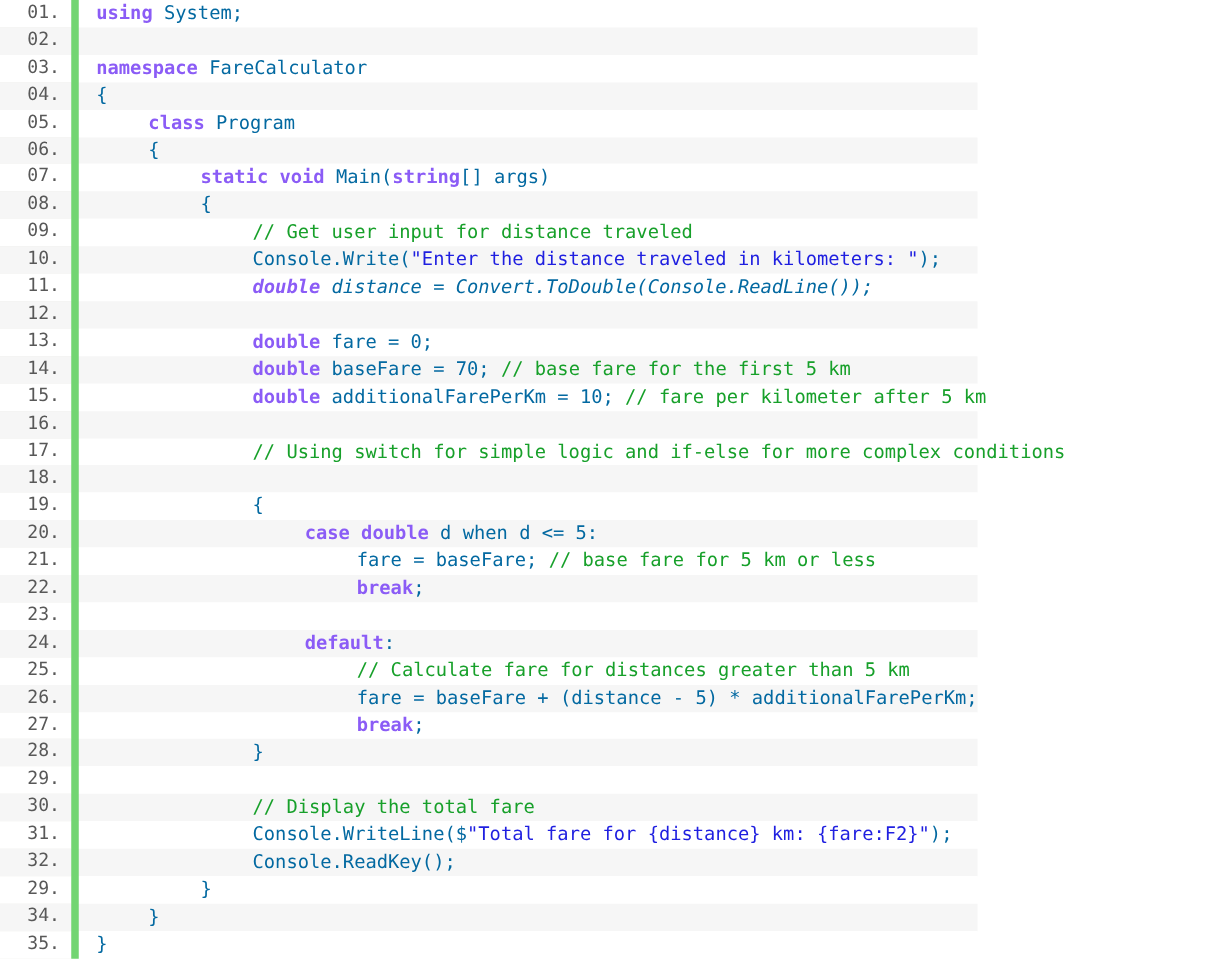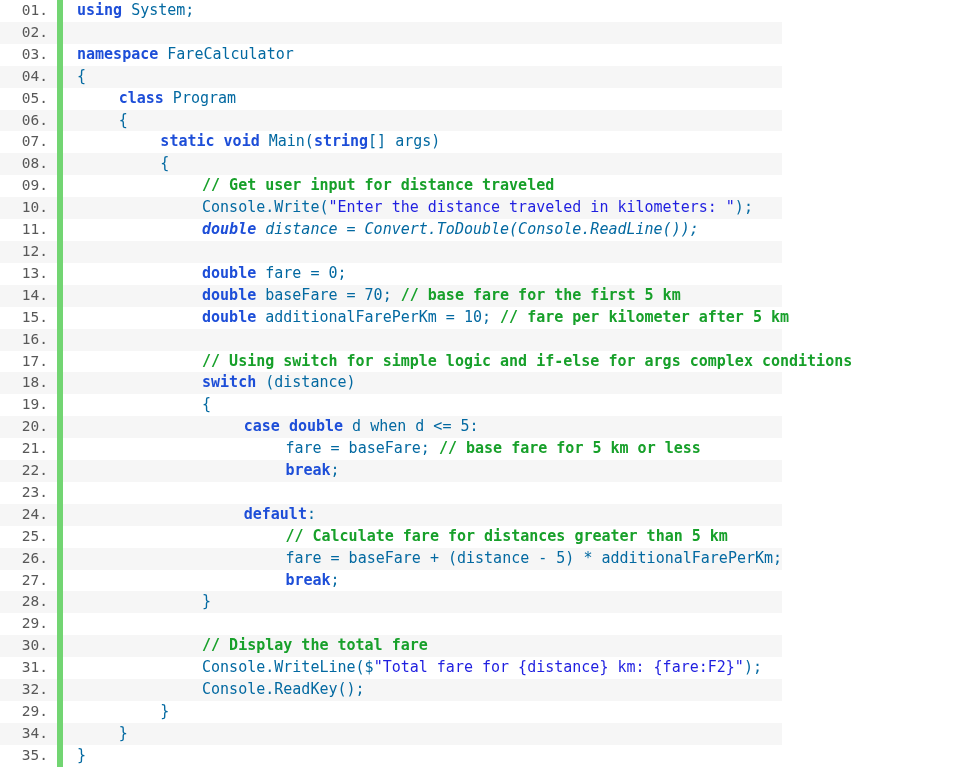--- a/index.html
+++ b/index.html
@@ -75,22 +75,22 @@
     position: absolute;
     left: 77px;
     top: 0;
     color: #1a1a1a;
     font-size: 15px;
     letter-spacing: 0px;
     font-family: "DejaVu Sans Mono", "Liberation Mono", monospace;
   }
 
   
-  .tok-kw  { color: #1d4ed8; font-weight: bold; }
-  .tok-com { color: #17a02a; font-weight: bold; }
+  .tok-kw  { color: #8b5cf6; font-weight: bold; }
+  .tok-com { color: #17a02a; }
   .tok-str { color: #1f1fe0; }
   .tok-pln { color: #0369a1; }
 </style>
 </head>
 <body>
 
 <div id="code-viewer">
   <div class="gutter-bg"></div>
   <div class="gutter-rule"></div>
   <div class="lines" id="lines-container">
@@ -103,22 +103,22 @@
       <div class="code-line"><span class="ln">07.</span><span class="code-text" style="left: 160.36px;"><span class="tok-kw">static</span><span class="tok-pln"> </span><span class="tok-kw">void</span><span class="tok-pln"> Main(</span><span class="tok-kw">string</span><span class="tok-pln">[] args)</span></span></div>
       <div class="code-line alt"><span class="ln">08.</span><span class="code-text" style="left: 160.36px;"><span class="tok-pln">{</span></span></div>
       <div class="code-line"><span class="ln">09.</span><span class="code-text" style="left: 202.04px;"><span class="tok-com">// Get user input for distance traveled</span></span></div>
       <div class="code-line alt"><span class="ln">10.</span><span class="code-text" style="left: 202.04px;"><span class="tok-pln">Console.Write(</span><span class="tok-str">"Enter the distance traveled in kilometers: "</span><span class="tok-pln">);</span></span></div>
       <div class="code-line"><span class="ln">11.</span><span class="code-text" style="left: 202.04px; font-style: italic;"><span class="tok-kw">double</span><span class="tok-pln"> distance = Convert.ToDouble(Console.ReadLine());</span></span></div>
       <div class="code-line alt"><span class="ln">12.</span><span class="code-text" style="left: 77px;"></span></div>
       <div class="code-line"><span class="ln">13.</span><span class="code-text" style="left: 202.04px;"><span class="tok-kw">double</span><span class="tok-pln"> fare = 0;</span></span></div>
       <div class="code-line alt"><span class="ln">14.</span><span class="code-text" style="left: 202.04px;"><span class="tok-kw">double</span><span class="tok-pln"> baseFare = 70; </span><span class="tok-com">// base fare for the first 5 km</span></span></div>
       <div class="code-line"><span class="ln">15.</span><span class="code-text" style="left: 202.04px;"><span class="tok-kw">double</span><span class="tok-pln"> additionalFarePerKm = 10; </span><span class="tok-com">// fare per kilometer after 5 km</span></span></div>
       <div class="code-line alt"><span class="ln">16.</span><span class="code-text" style="left: 77px;"></span></div>
-      <div class="code-line"><span class="ln">17.</span><span class="code-text" style="left: 202.04px;"><span class="tok-com">// Using switch for simple logic and if-else for args complex conditions</span></span></div>
-      <div class="code-line alt"><span class="ln">18.</span><span class="code-text" style="left: 202.04px;"><span class="tok-kw">switch</span><span class="tok-pln"> (distance)</span></span></div>
+      <div class="code-line"><span class="ln">17.</span><span class="code-text" style="left: 202.04px;"><span class="tok-com">// Using switch for simple logic and if-else for more complex conditions</span></span></div>
+      <div class="code-line alt"><span class="ln">18.</span></div>
       <div class="code-line"><span class="ln">19.</span><span class="code-text" style="left: 202.04px;"><span class="tok-pln">{</span></span></div>
       <div class="code-line alt"><span class="ln">20.</span><span class="code-text" style="left: 243.72px;"><span class="tok-kw">case</span><span class="tok-pln"> </span><span class="tok-kw">double</span><span class="tok-pln"> d when d &lt;= 5:</span></span></div>
       <div class="code-line"><span class="ln">21.</span><span class="code-text" style="left: 285.4px;"><span class="tok-pln">fare = baseFare; </span><span class="tok-com">// base fare for 5 km or less</span></span></div>
       <div class="code-line alt"><span class="ln">22.</span><span class="code-text" style="left: 285.4px;"><span class="tok-kw">break</span><span class="tok-pln">;</span></span></div>
       <div class="code-line"><span class="ln">23.</span><span class="code-text" style="left: 77px;"></span></div>
       <div class="code-line alt"><span class="ln">24.</span><span class="code-text" style="left: 243.72px;"><span class="tok-kw">default</span><span class="tok-pln">:</span></span></div>
       <div class="code-line"><span class="ln">25.</span><span class="code-text" style="left: 285.4px;"><span class="tok-com">// Calculate fare for distances greater than 5 km</span></span></div>
       <div class="code-line alt"><span class="ln">26.</span><span class="code-text" style="left: 285.4px;"><span class="tok-pln">fare = baseFare + (distance - 5) * additionalFarePerKm;</span></span></div>
       <div class="code-line"><span class="ln">27.</span><span class="code-text" style="left: 285.4px;"><span class="tok-kw">break</span><span class="tok-pln">;</span></span></div>
       <div class="code-line alt"><span class="ln">28.</span><span class="code-text" style="left: 202.04px;"><span class="tok-pln">}</span></span></div>

